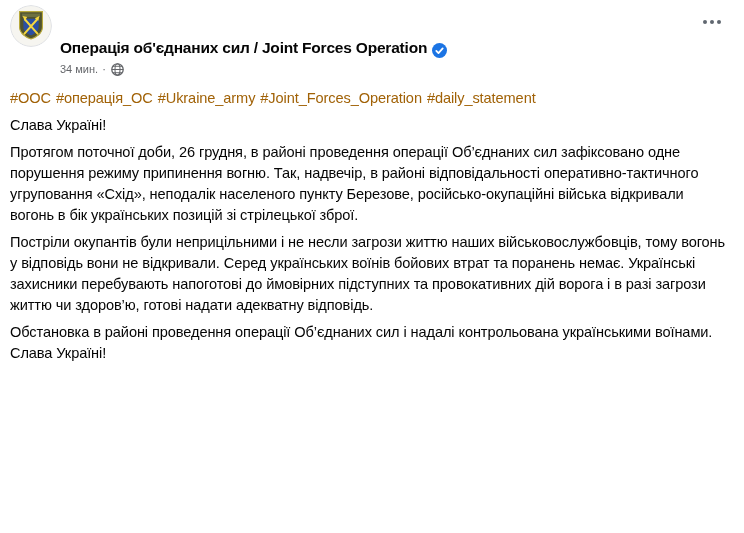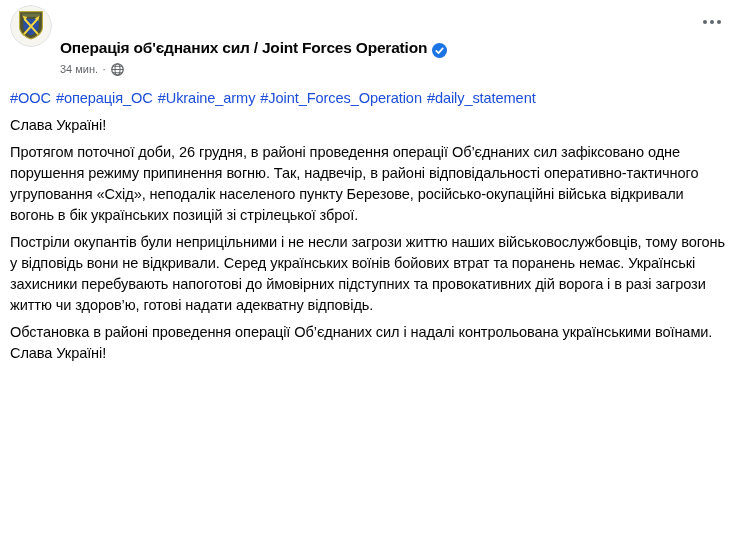--- a/index.html
+++ b/index.html
@@ -38,21 +38,21 @@
   }
   .menu-btn i { width: 4px; height: 4px; border-radius: 50%; background: #606770; display: block; }
 
   
   .content { margin-top: 11px; }
   .para, .hashtags {
     font-size: 14.6px; line-height: 21px; letter-spacing: -0.1px;
     margin-bottom: 6px; color: #050505; max-width: 722px;
   }
   .hashtags { word-spacing: 1px; }
-  .hashtag { color: #1d4ed8; text-decoration: none; cursor: pointer; }
+  .hashtag { color: #a16207; text-decoration: none; cursor: pointer; }
 </style>
 </head>
 <body>
 
 <div class="post">
 
   <div class="header">
     <div class="avatar">
       <svg width="42" height="42" viewBox="0 0 44 44">
         <circle cx="22" cy="22" r="21.4" fill="#f6f5f0" stroke="#dcdee3" stroke-width="1"></circle>

